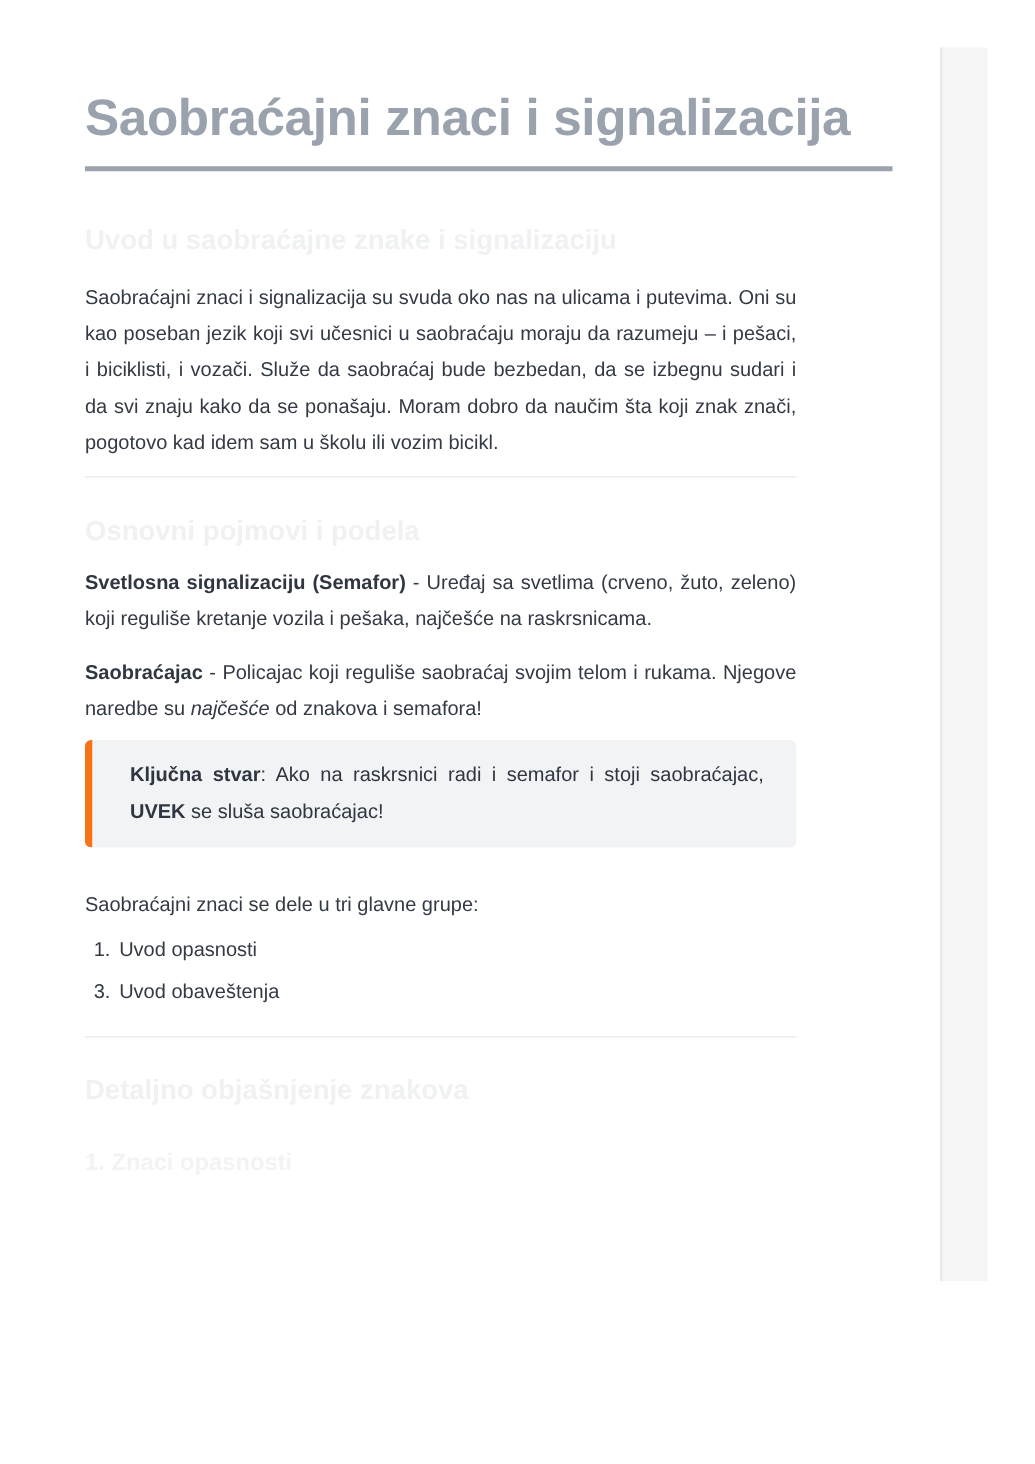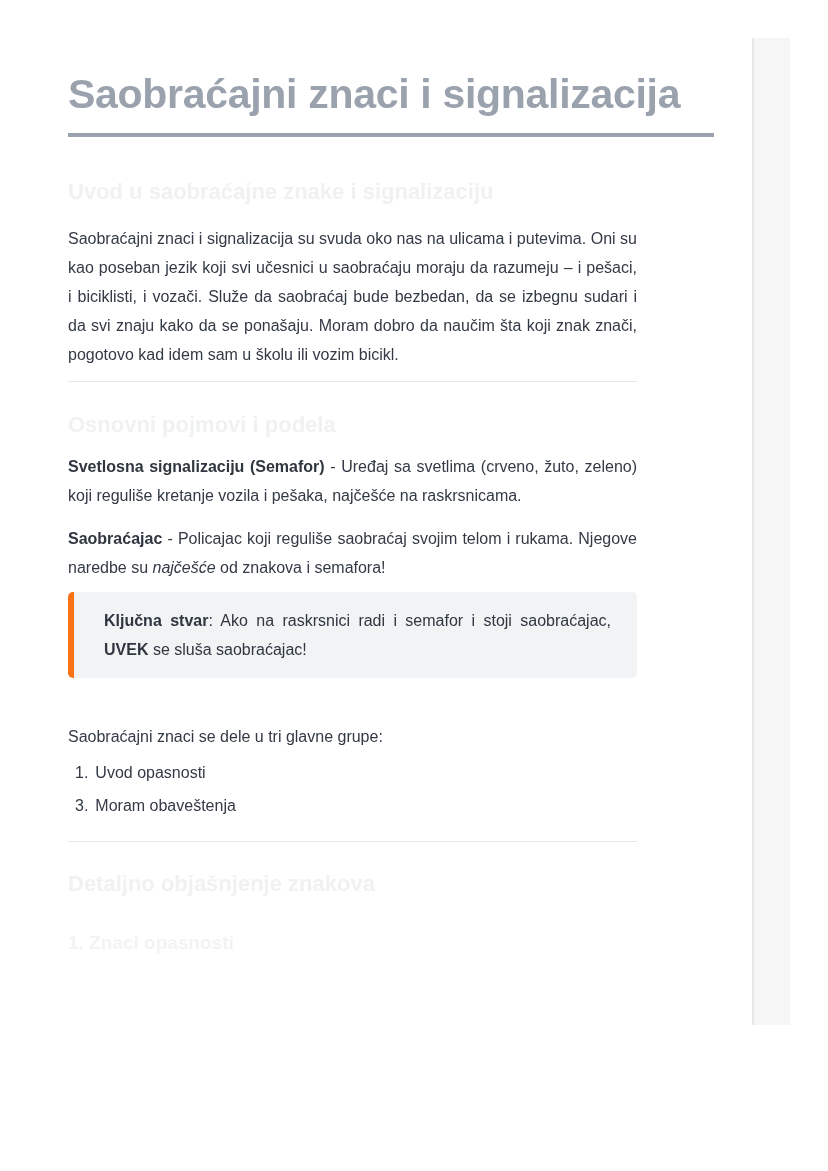--- a/index.html
+++ b/index.html
@@ -74,21 +74,21 @@
   p.body-par {
     margin: 0;
     font-size: 16px;
     line-height: 29px;
     text-align: justify;
   }
   p.intro-par  { margin-top: 18px; }
   p.term-par-0 { margin-top: 17px; }
   p.term-par-1 { margin-top: 13px; }
   p.term-par-2 { margin-top: 14px; }
-  p.groups-intro-par { margin-top: 44px; text-align: left; }
+  p.groups-intro-par { margin-top: 32px; text-align: left; }
   .term-par strong { font-weight: 700; color: #2f3640; }
   .callout {
     margin-top: 10px;
     width: 569px;
     background: #f1f3f5;
     border-left: 6px solid #f97316;
     border-radius: 5px;
     padding: 14px 26px 14px 30px;
   }
   .callout p {
@@ -150,21 +150,21 @@
     <p class="body-par term-par term-par-2"><strong>Saobraćajac</strong><span> - </span><span>Policajac koji reguliše saobraćaj svojim telom i rukama. Njegove naredbe su </span><em>najčešće</em><span> od znakova i semafora!</span></p>
 
     <div class="callout">
       <p><strong>Ključna stvar</strong><span>: Ako na raskrsnici radi i semafor i stoji saobraćajac, </span><strong>UVEK</strong><span> se sluša saobraćajac!</span></p>
     </div>
 
     <p class="body-par groups-intro-par">Saobraćajni znaci se dele u tri glavne grupe:</p>
 
     <ol class="groups-list">
       <li><span class="num">1.</span><span>Uvod opasnosti</span></li>
-      <li><span class="num">3.</span><span>Moram obaveštenja</span></li>
+      <li><span class="num">3.</span><span>Uvod obaveštenja</span></li>
     </ol>
 
     <div class="thin-rule before-details"></div>
 
     <h2 class="ghost-heading details-heading">Detaljno objašnjenje znakova</h2>
 
     <h3 class="ghost-subheading">1. Znaci opasnosti</h3>
 
   </div>
 

